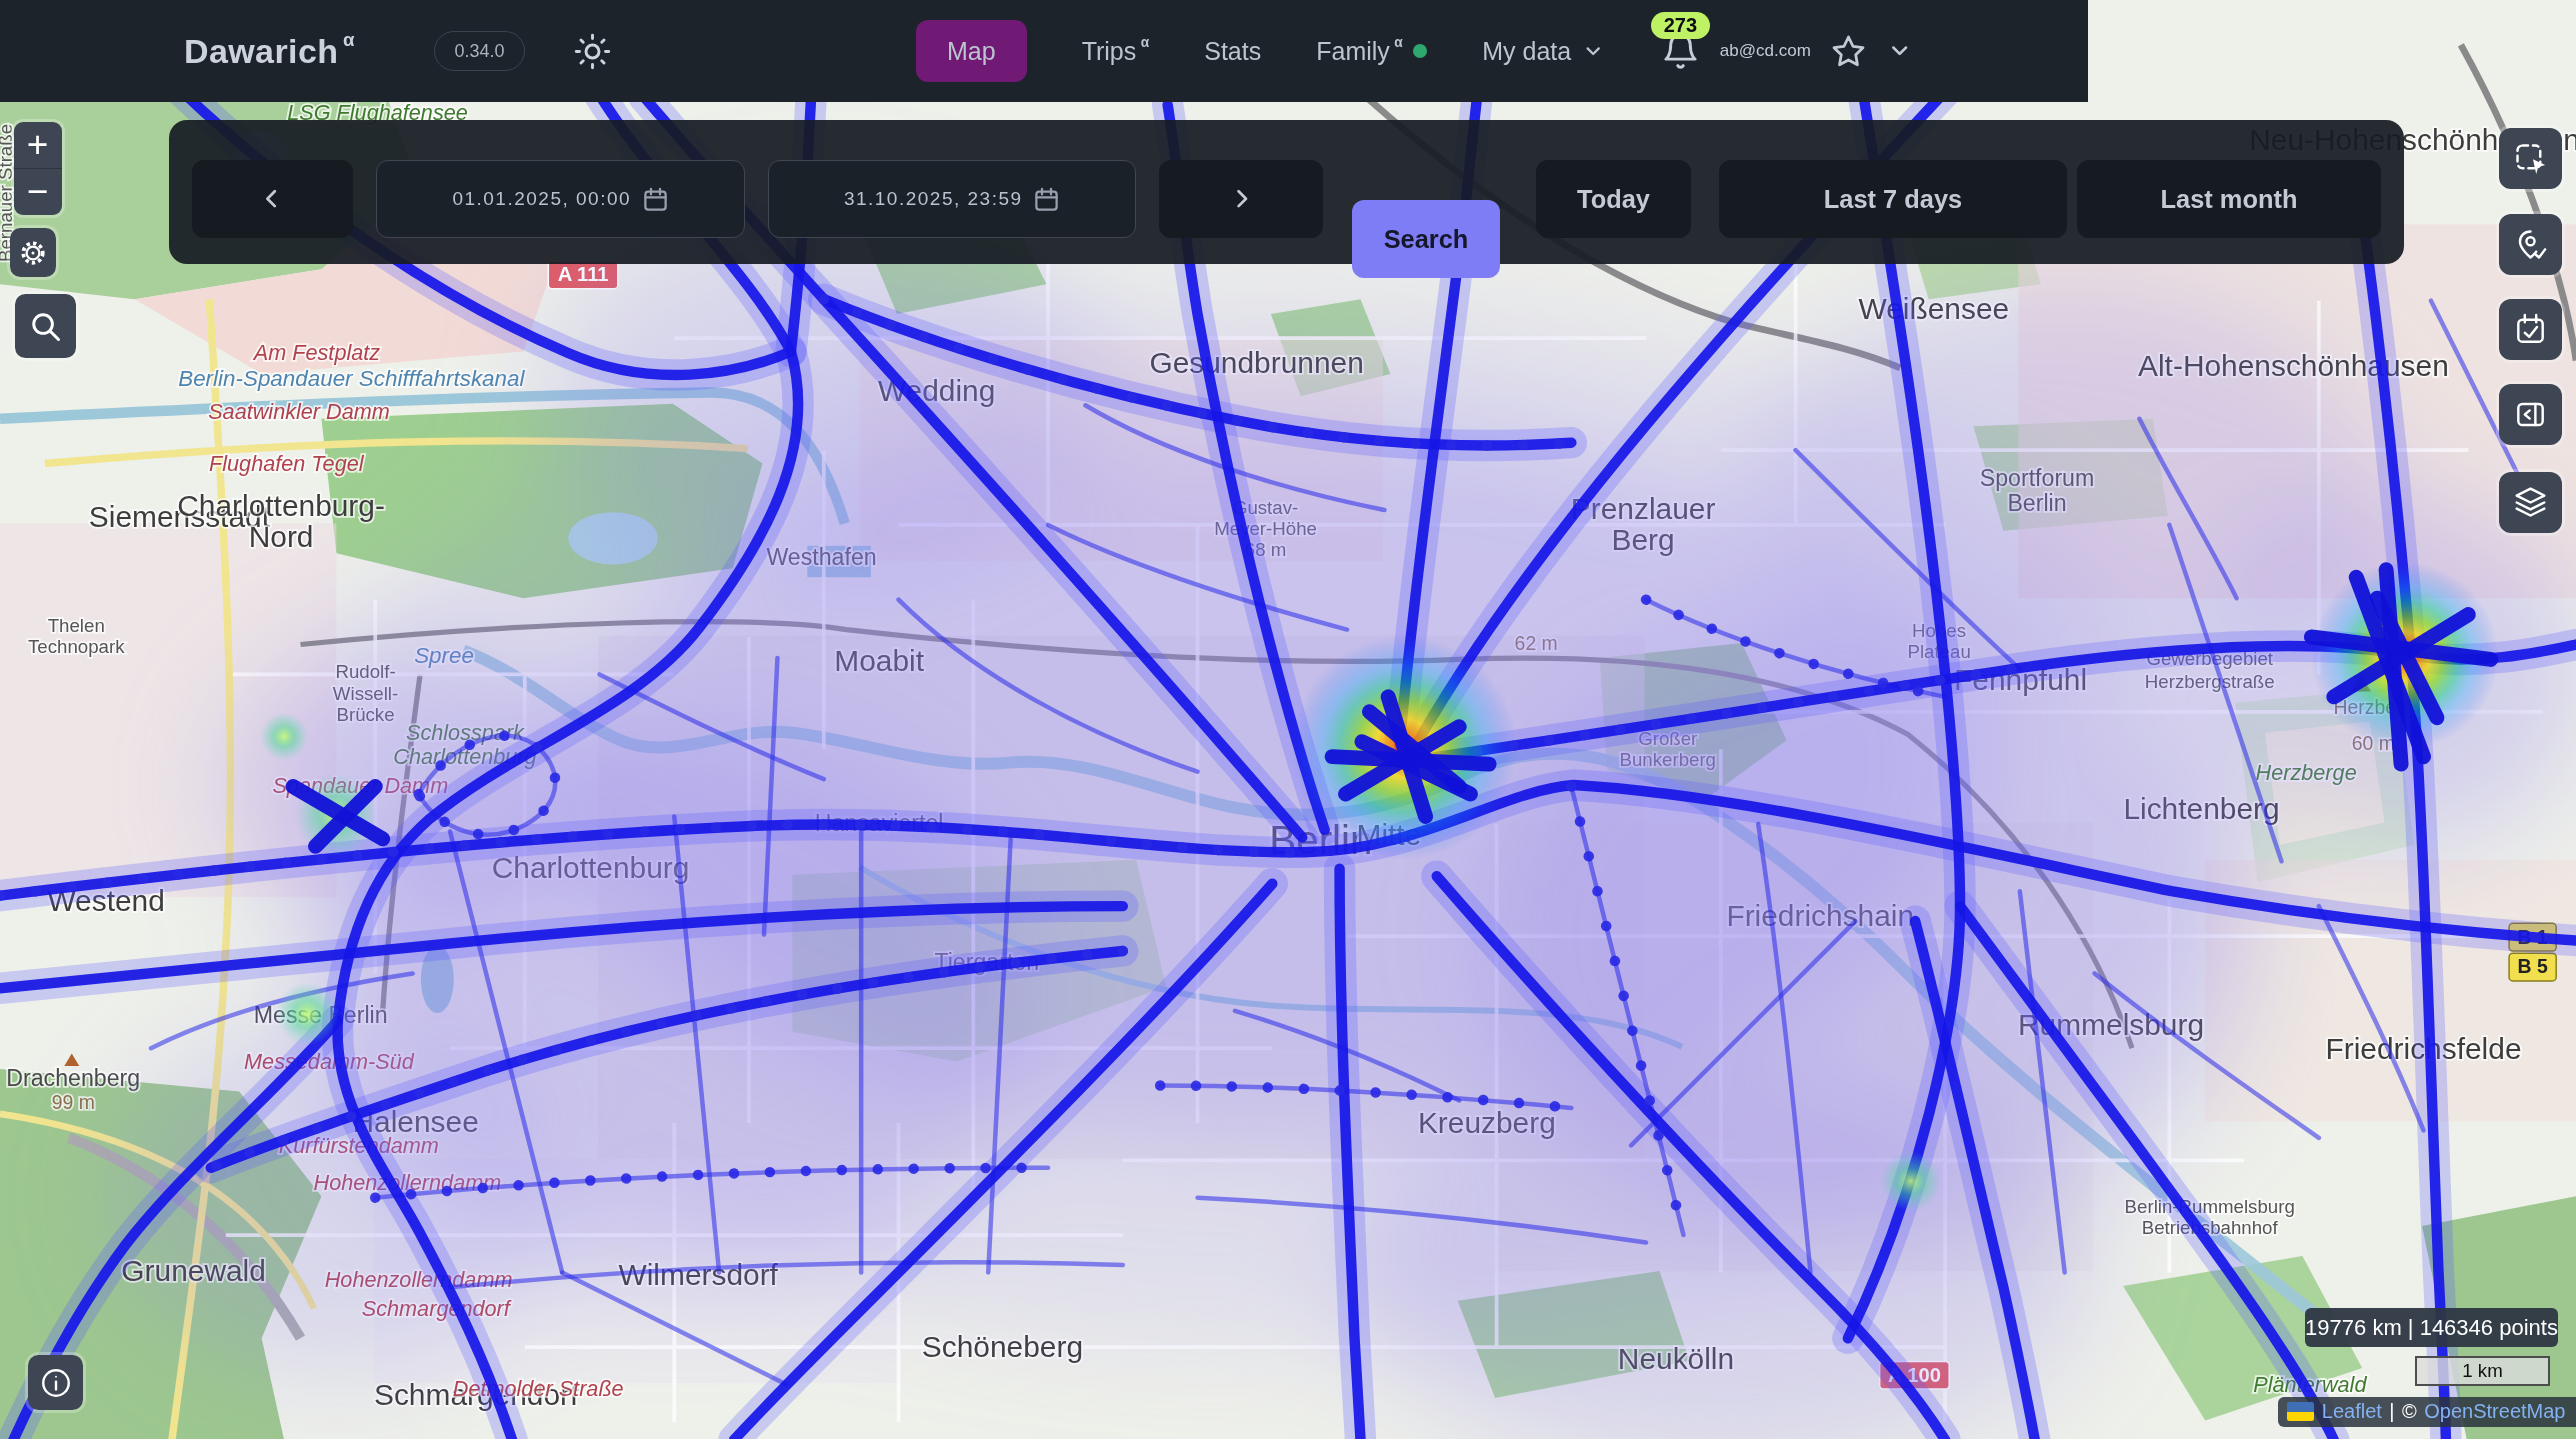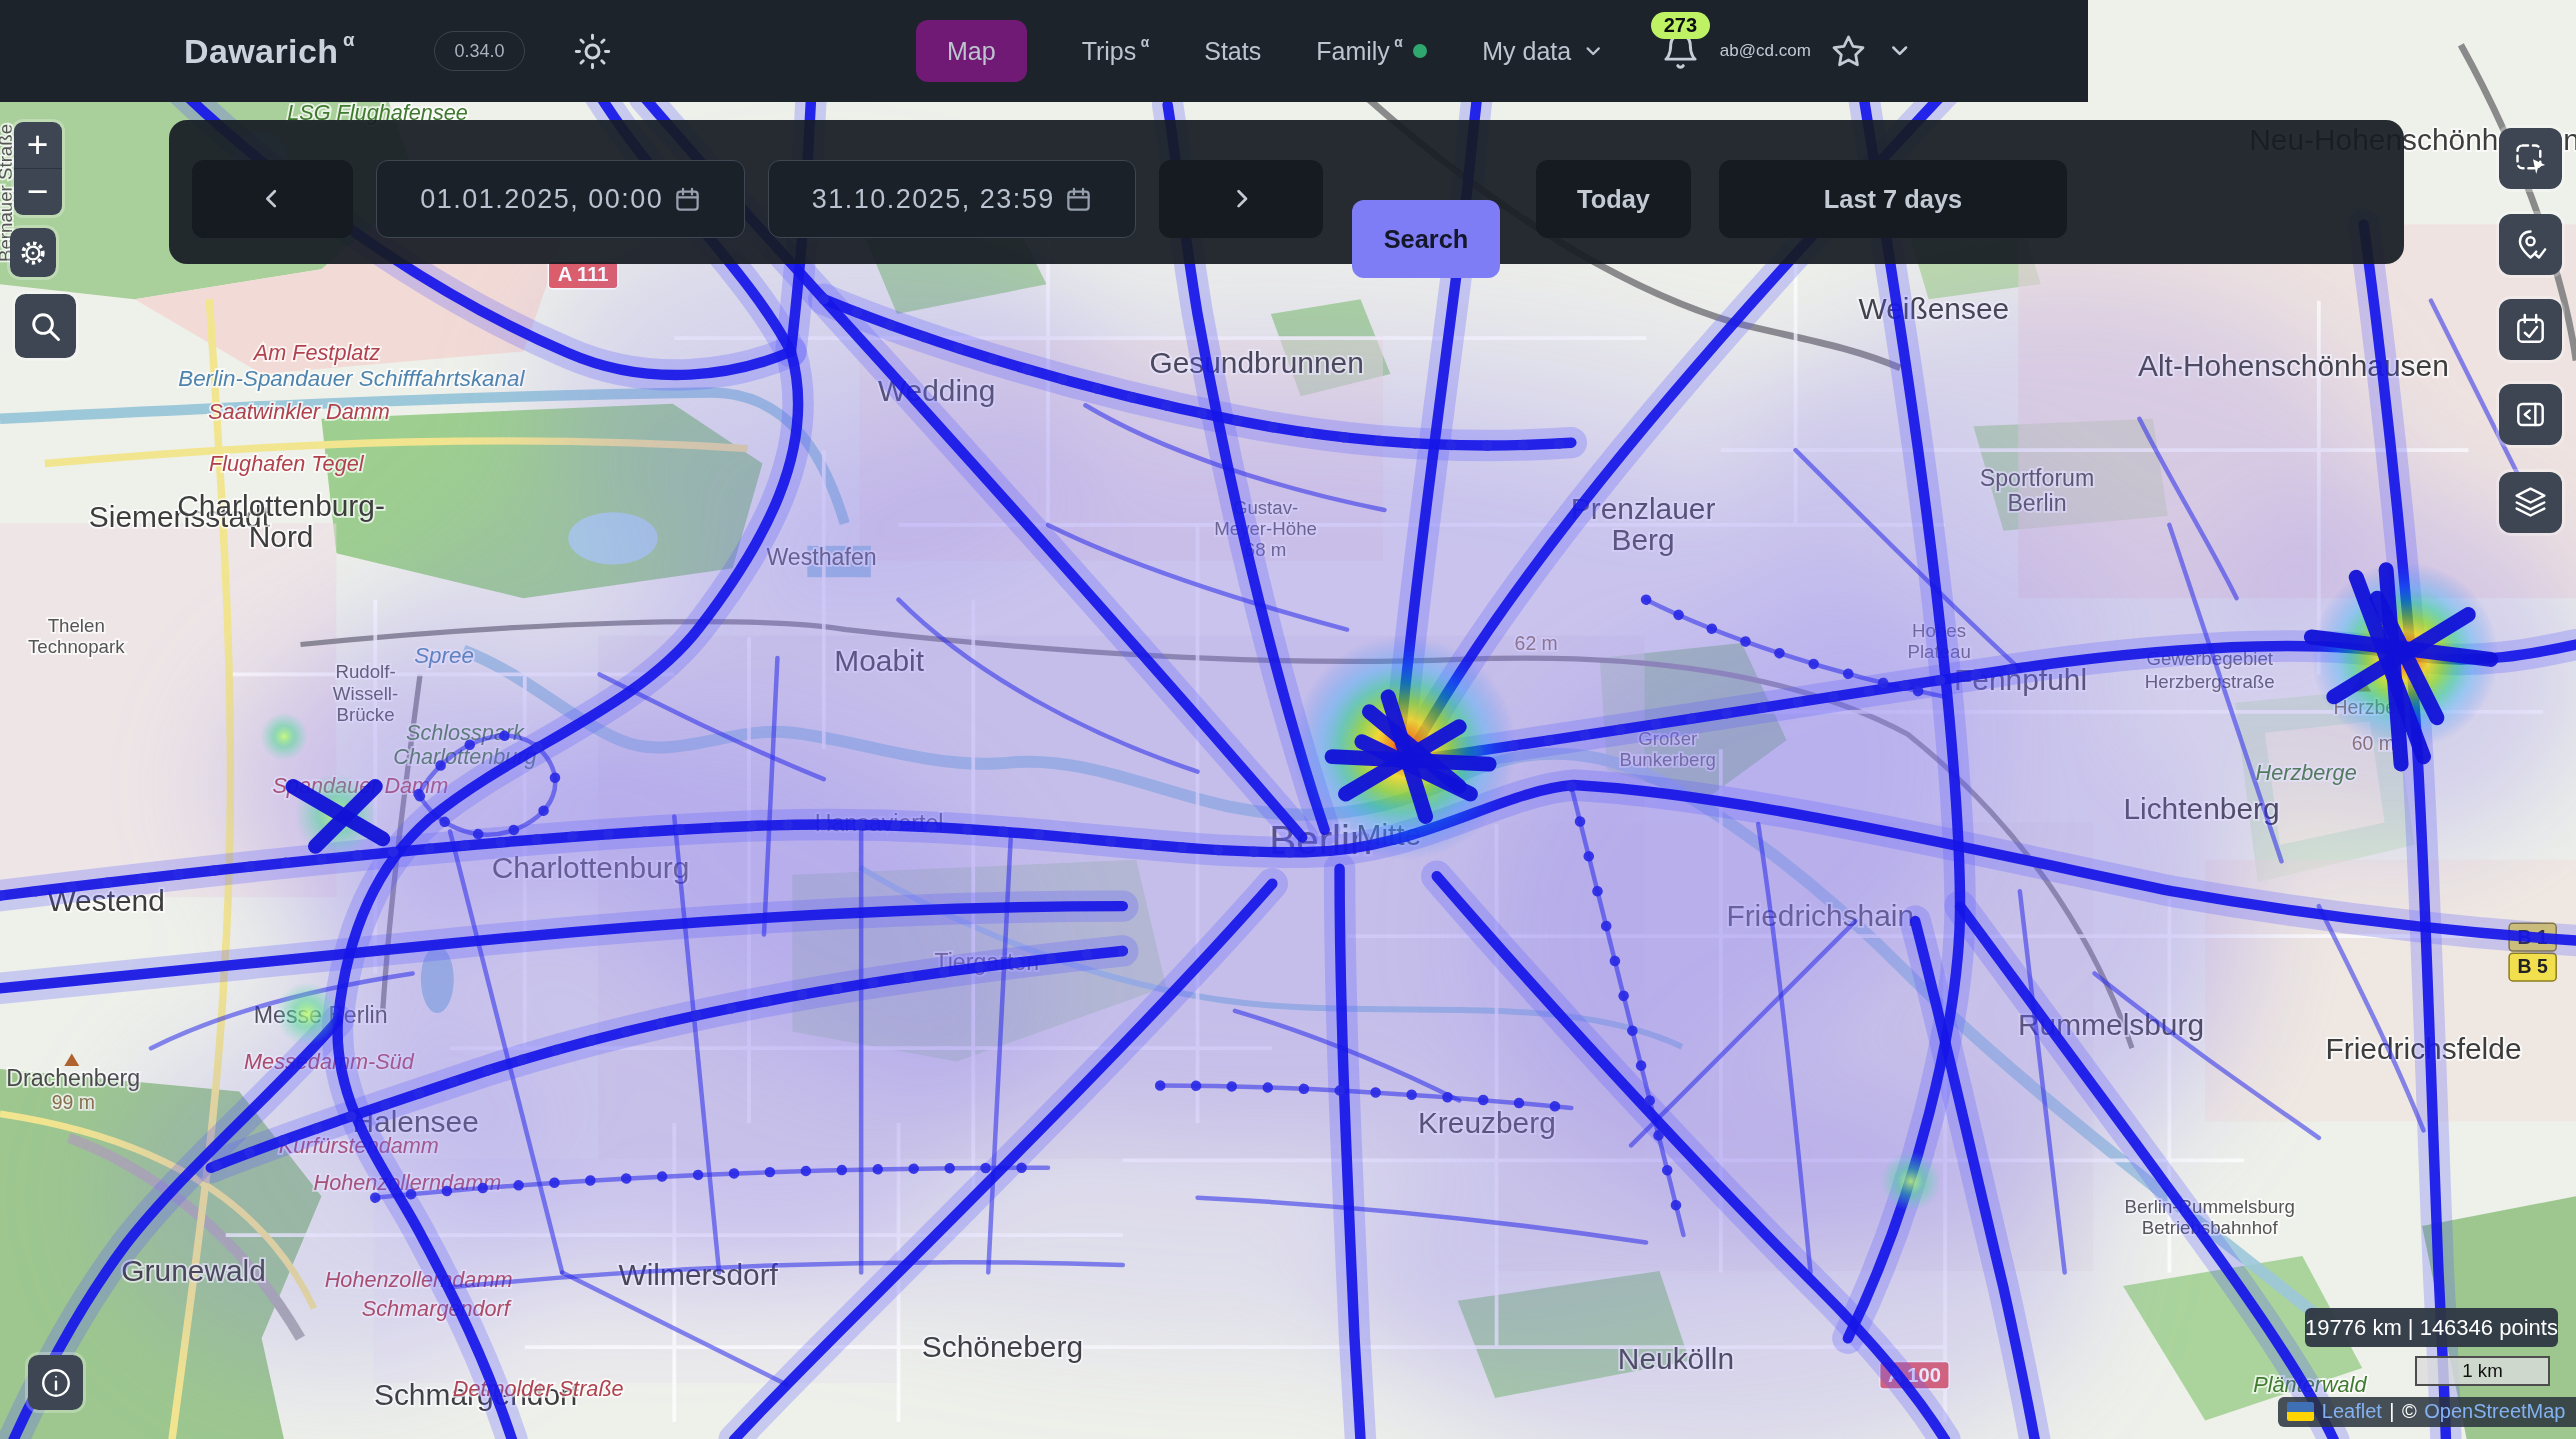--- a/index.html
+++ b/index.html
@@ -38,21 +38,21 @@
   .dot { width:14px; height:14px; border-radius:50%; background:#2ea86f; margin-left:10.5px; }
   .chev { margin-left:10.5px; }
   #nav-right { position:absolute; right:176px; top:0; height:102px; display:flex; align-items:center; gap:19.4px; }
   #bell-wrap { position:relative; width:39px; height:42px; color:#c7cdd7; }
   #notif-badge { position:absolute; top:-18px; left:-10.5px; background:#bef264; color:#0c0e14; font-size:20px; font-weight:bold; padding:2.2px 12.7px; border-radius:747px; white-space:nowrap; }
   #user-email { color:#c3cad4; font-size:17px; }
 
   
   #toolbar { position:absolute; left:169px; top:120px; width:2235px; height:144px; background:rgba(23,28,35,.93); border-radius:18px; z-index:30; }
   .tb { position:absolute; top:40px; height:78px; border-radius:12px; display:flex; align-items:center; justify-content:center; font-size:25.4px; font-weight:600; color:#c3cad4; background:#161b21; cursor:pointer; }
-  .tb-date { background:#1b2128; border:1.5px solid #3f4752; color:#b9c2cf; letter-spacing:1.5px; gap:10.5px; font-weight:400; font-size:27px; }
+  .tb-date { background:#1b2128; border:1.5px solid #3f4752; color:#b9c2cf; letter-spacing:1.5px; gap:10.5px; font-weight:400; font-size:19px; }
   #btn-search { background:#7f7df5; color:#14182a; font-weight:700; }
   .tb svg { flex:none; }
 
   
   .ctl { position:absolute; background:#3d4652; border-radius:10.5px; color:#fff; display:flex; align-items:center; justify-content:center; z-index:20; box-shadow:0 0 0 3px rgba(255,255,255,.25); cursor:pointer; }
   #zoom-group { position:absolute; left:13.5px; top:122px; width:48px; height:93px; background:#3d4652; border-radius:9px; z-index:20; box-shadow:0 0 0 3px rgba(255,255,255,.25); display:flex; flex-direction:column; }
   #zoom-group .zbtn { flex:1; display:flex; align-items:center; justify-content:center; color:#fff; font-size:37px; font-weight:400; cursor:pointer; }
   #zoom-group .zdiv { height:1.5px; background:#2c343d; }
   #stats-badge { position:absolute; left:2305px; top:1308px; width:253px; height:39px; background:rgba(45,55,66,.95); color:#fff; font-size:22px; display:flex; align-items:center; justify-content:center; border-radius:6px; z-index:20; }
   #scale-bar { position:absolute; left:2415px; top:1356px; width:135px; height:30px; background:rgba(220,220,220,.8); border:2.2px solid #4d4d4d; color:#111; font-size:18.7px; display:flex; align-items:center; justify-content:center; z-index:20; }
@@ -397,20 +397,21 @@
       </svg>
   </div>
   <div class="tb" style="left:990px;width:164px;">
     <svg width="25.4" height="25.4" viewBox="0 0 24 24" fill="none" stroke="#c3cad4" stroke-width="2.6" stroke-linecap="round" stroke-linejoin="round">
         <polyline points="10,5 17,12 10,19"></polyline>
       </svg>
   </div>
   <div class="tb" id="btn-search" style="left:1183px;width:148px;margin-top:40px;">Search</div>
   <div class="tb" style="left:1367px;width:155px;">Today</div>
   <div class="tb" style="left:1550px;width:348px;">Last 7 days</div>
+  <div class="tb" style="left:1908px;width:304px;">Last month</div>
 </div>
 
 <div id="zoom-group">
   <div class="zbtn">+</div>
   <div class="zdiv"></div>
   <div class="zbtn">−</div>
 </div>
 <div class="ctl" style="left:9.7px;top:228px;width:46px;height:49px;">
   <svg width="36" height="36" viewBox="0 0 48 48" fill="none" stroke="#fff">
     <circle cx="24" cy="24" r="13" stroke-width="5" stroke-dasharray="4.5 4.2"></circle>

